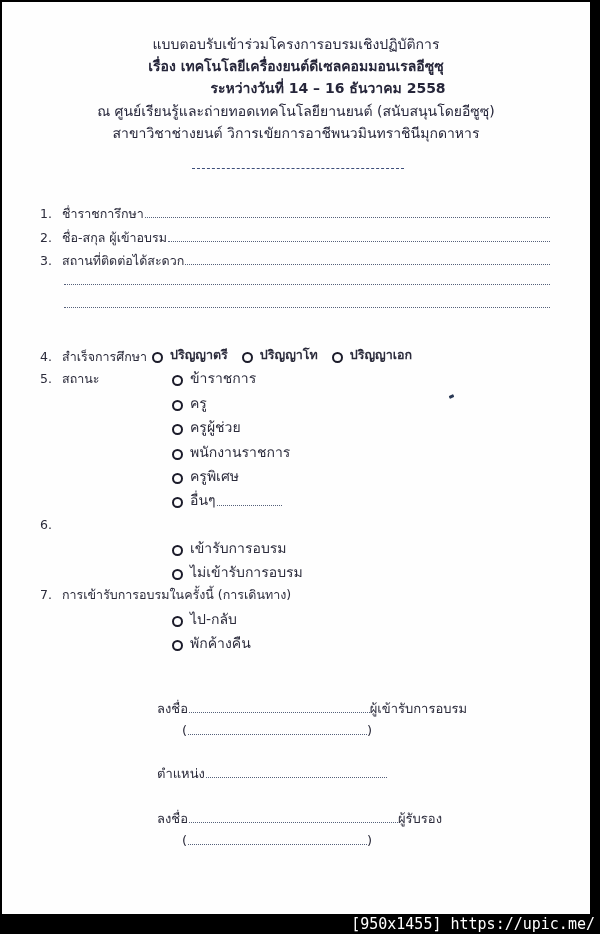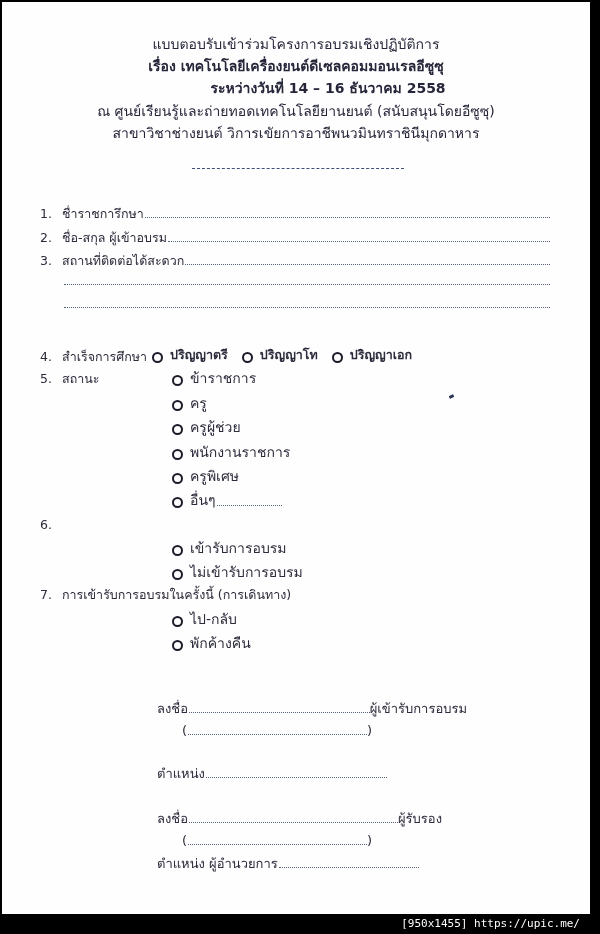--- a/index.html
+++ b/index.html
@@ -125,25 +125,25 @@
     .footer-bar {
       position: absolute;
       left: 0;
       top: 914px;
       width: 600px;
       height: 20px;
       background: #000;
     }
     .footer-text {
       position: absolute;
-      right: 20px;
+      right: 5px;
       top: 2px;
       color: #fff;
       font-family: "DejaVu Sans Mono", monospace;
-      font-size: 11px;
+      font-size: 15px;
       line-height: 16px;
       white-space: nowrap;
     }
   </style>
 </head>
 <body>
 
 <div class="page">
 
   <div class="header">
@@ -266,23 +266,19 @@
   <div class="sig" style="left:155px; top:808px; width:285px;">
     <span>ลงชื่อ</span>
     <span class="dots"></span>
     <span>ผู้รับรอง</span>
   </div>
   <div class="sig" style="left:180px; top:830px; width:190px;">
     <span>(</span>
     <span class="dots"></span>
     <span>)</span>
   </div>
-  <div class="sig" style="left:155px; top:853px; width:262px;">
-    <span>ตำแหน่ง ผู้อำนวยการ</span>
-    <span class="dots"></span>
-  </div>
 
   <div class="speck"></div>
 </div>
 
 <div class="footer-bar">
   <span class="footer-text">[950x1455] https://upic.me/</span>
 </div>
 
 </body></html>

